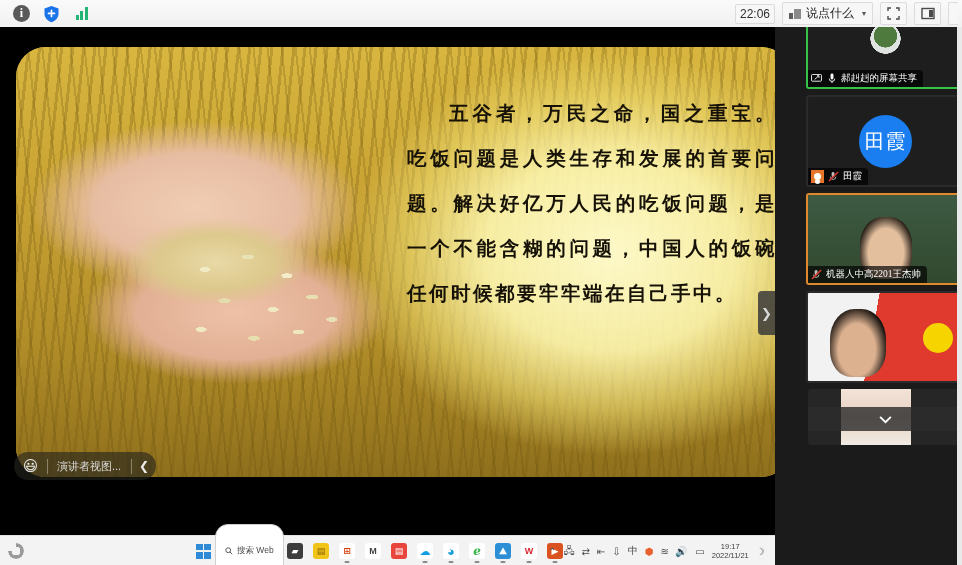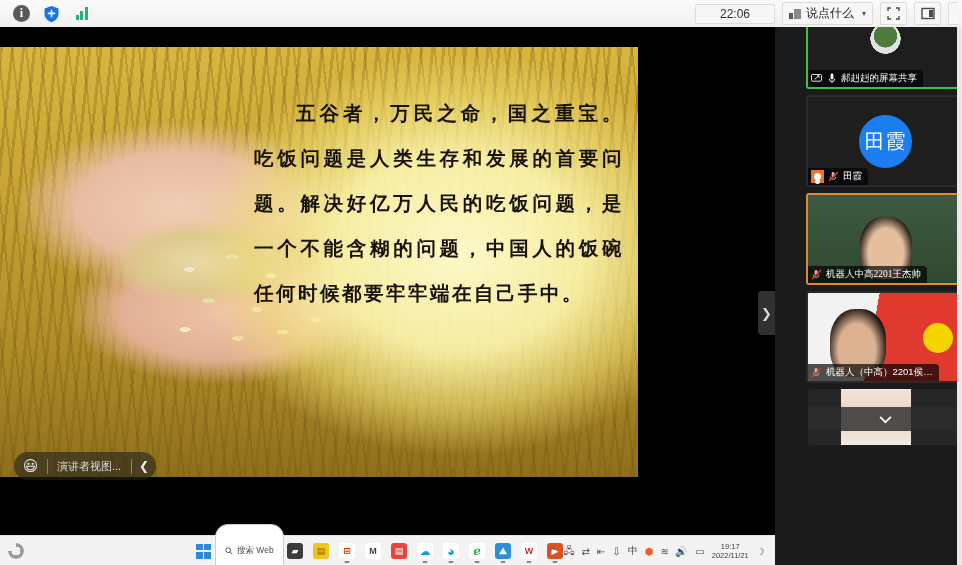--- a/index.html
+++ b/index.html
@@ -17,39 +17,39 @@
   .ico-info{background:#5a5a5a;color:#fff;border-radius:50%;width:17px;height:17px;
             font-weight:bold;font-family:"Liberation Serif",serif;font-size:12px;}
   .ico-bars{display:flex;align-items:flex-end;gap:1.5px;height:13px;}
   .ico-bars i{display:block;width:3px;background:#22b573;}
   .ico-bars i:nth-child(1){height:5px}
   .ico-bars i:nth-child(2){height:9px}
   .ico-bars i:nth-child(3){height:13px}
 
   .tb-right{margin-left:auto;display:flex;align-items:center;gap:7px;padding-right:4px;}
   .clock{border:1px solid #dcdcdc;background:#f7f7f7;border-radius:2px;
-         padding:2px 24px;font-size:12px;color:#303030;}
+         padding:2px 4px;font-size:12px;color:#303030;}
   .viewsel{border:1px solid #dcdcdc;background:#f7f7f7;border-radius:2px;
            padding:2px 6px;display:flex;align-items:center;gap:5px;font-size:12px;color:#262626;}
   .viewsel .vico{display:flex;align-items:flex-end;gap:1px;}
   .viewsel .vico b{display:block;background:#5c5c5c;}
   .viewsel .vico b:nth-child(1){width:4px;height:6px}
   .viewsel .vico b:nth-child(2){width:7px;height:10px;background:#8a8a8a}
   .caret{font-size:8px;color:#555;margin-left:3px;}
   .sqbtn{width:25px;height:21px;border:1px solid #dcdcdc;background:#f7f7f7;
          border-radius:2px;display:flex;align-items:center;justify-content:center;}
   .sqbtn svg{display:block}
   .edgebtn{width:9px;height:21px;border:1px solid #dcdcdc;border-right:none;
            background:#f7f7f7;border-radius:2px 0 0 2px;}
 
   
   .share{position:absolute;left:0;top:27px;width:775px;height:508px;background:#000;
          overflow:hidden;}
-  .slide{position:absolute;left:0;top:20px;width:638px;height:430px;overflow:hidden;
-         background:#caa83a;}
+  .slide{position:absolute;left:16px;top:20px;width:775px;height:430px;overflow:hidden;
+         background:#caa83a;border-radius:30px;}
   
   .wheat{position:absolute;inset:0;
     background:
       repeating-linear-gradient(96deg, rgba(120,92,18,.30) 0 3px, rgba(214,176,52,0) 3px 11px),
       repeating-linear-gradient(84deg, rgba(90,70,10,.22) 0 2px, rgba(0,0,0,0) 2px 14px),
       linear-gradient(180deg,#d8b63f 0%,#c8a233 35%,#b08c28 70%,#8e6f1c 100%);
   }
   .hand{position:absolute;left:-10px;top:40px;width:420px;height:330px;
     background:
       radial-gradient(ellipse 150px 70px at 210px 175px, #e8d9a6 0%, #ddc98c 38%, rgba(221,201,140,0) 62%),
@@ -379,30 +379,20 @@
               <path d="M2.6 6.2 A3 3 0 0 0 8.6 6.2" fill="none" stroke="#bdbdbd" stroke-width="1"></path>
               <path d="M1 11 L11 1" stroke="#e03a2e" stroke-width="1.6"></path>
             </svg>
         </span>
         <span class="nm-txt">机器人中高2201王杰帅</span>
       </div>
     </div>
 
     <div class="tile">
       <div class="tile-photo p-kid"></div>
-      <div class="namebar">
-        <span class="mini">
-          <svg width="11" height="11" viewBox="0 0 12 12">
-              <rect x="4" y="1" width="3" height="6" rx="1.5" fill="#bdbdbd"></rect>
-              <path d="M2.6 6.2 A3 3 0 0 0 8.6 6.2" fill="none" stroke="#bdbdbd" stroke-width="1"></path>
-              <path d="M1 11 L11 1" stroke="#e03a2e" stroke-width="1.6"></path>
-            </svg>
-        </span>
-        <span class="nm-txt">机器人（中高）2201侯…</span>
-      </div>
     </div>
 
     <div class="tile-partial">
       <div class="tp-img"></div>
       <div class="scrolldown">
         <svg width="15" height="9" viewBox="0 0 16 10">
             <path d="M2 2 L8 8 L14 2" fill="none" stroke="#fff" stroke-width="2"></path>
           </svg>
       </div>
     </div>

